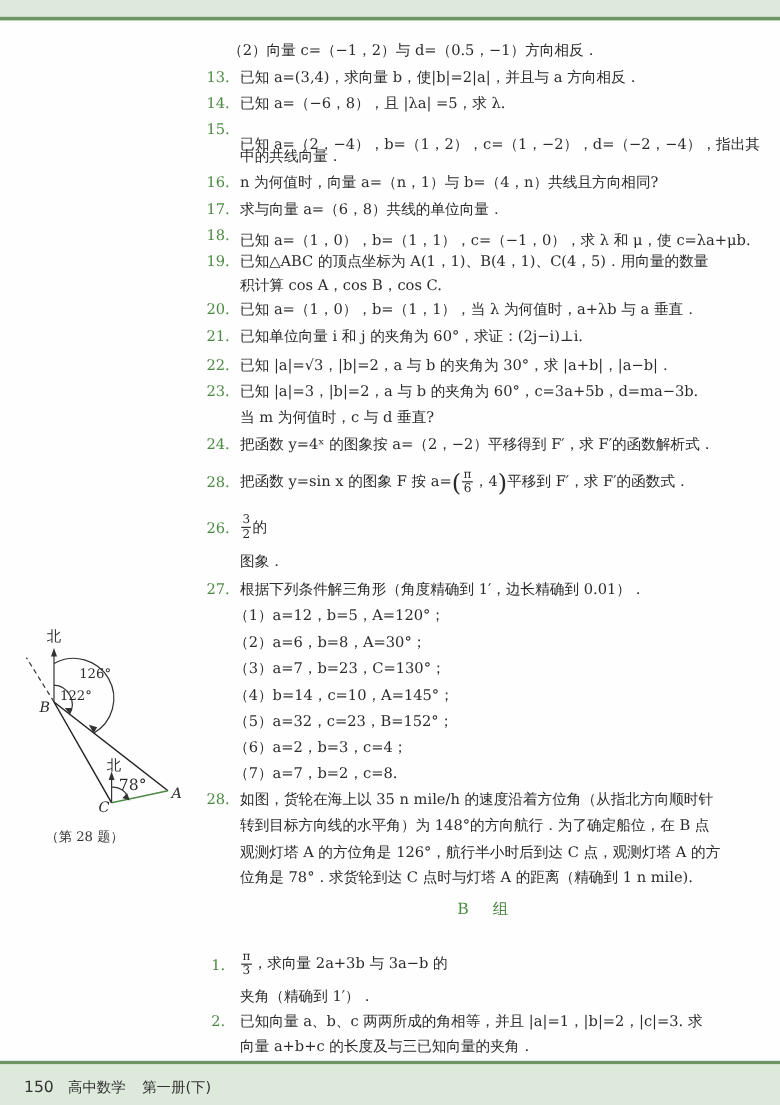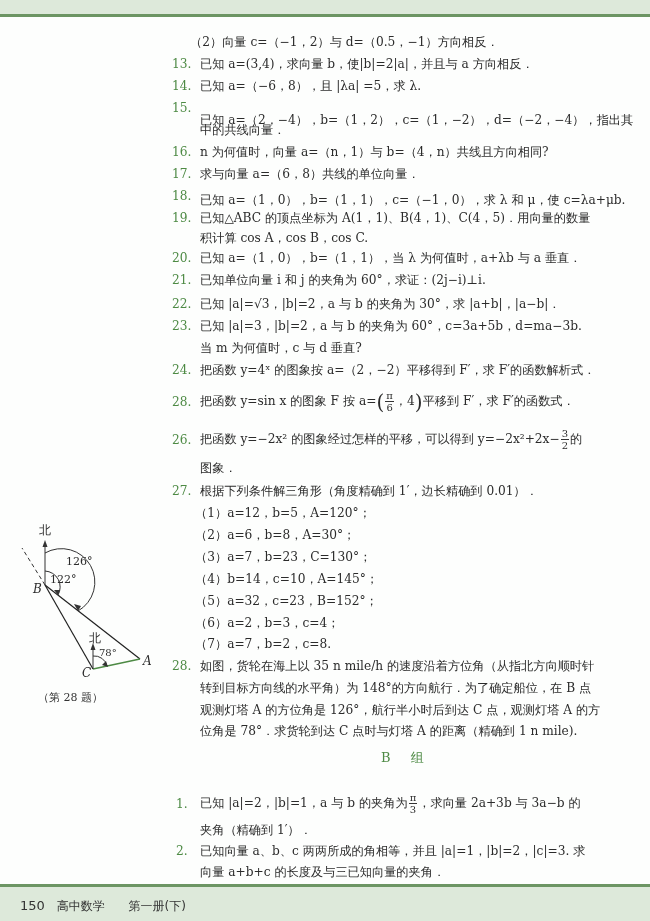--- a/index.html
+++ b/index.html
@@ -4,21 +4,21 @@
 <style>
   html,body{margin:0;padding:0;}
   body{width:650px;height:921px;position:relative;background:#fdfefd;overflow:hidden;
        font-family:"DejaVu Serif","Liberation Serif",serif;color:#2b2b2b;}
   .top-band{position:absolute;left:0;top:0;width:650px;height:14px;background:#dde9da;}
   .top-rule{position:absolute;left:0;top:14px;width:650px;height:3px;background:#6c9563;}
   .bottom-rule{position:absolute;left:0;top:884px;width:650px;height:3px;background:#6c9563;}
   .bottom-band{position:absolute;left:0;top:887px;width:650px;height:34px;background:#dde9da;}
   .footer{position:absolute;left:20px;top:898px;font-family:"DejaVu Sans","Liberation Sans",sans-serif;font-size:12px;color:#333;}
   .footer .pg{font-size:13px;margin-right:8px;}
-  .footer .sp{margin-left:20px;}
+  .footer .sp{margin-left:10px;}
   .content{position:absolute;left:0;top:0;width:650px;}
   .line{position:absolute;left:200px;font-size:12.2px;white-space:nowrap;line-height:16px;}
   .num{position:absolute;left:172px;font-size:12.2px;color:#4d8a44;line-height:16px;}
   .sub{left:195px;}
   .group-title{position:absolute;left:381px;top:749px;font-size:13px;color:#4d8a44;letter-spacing:8px;}
   .frac{display:inline-block;vertical-align:middle;text-align:center;font-size:10px;line-height:11px;margin:0 1px;}
   .frac span{display:block;}
   .frac .n{border-bottom:1px solid #333;padding:0 1px;}
   .big-paren{font-size:20px;vertical-align:middle;}
   .fig{position:absolute;left:0;top:520px;width:170px;height:190px;}
@@ -72,21 +72,21 @@
   <span class="num" style="top:362px">24.</span>
   <div class="line" style="top:362px">把函数 y=4ˣ 的图象按 a=（2，−2）平移得到 F′，求 F′的函数解析式．</div>
 
   <span class="num" style="top:394px">28.</span>
   <div class="line" style="top:390px;line-height:22px">
     <span>把函数 y=sin x 的图象 F 按 a=</span><span class="big-paren">(</span><span class="frac"><span class="n">π</span><span>6</span></span><span>，4</span><span class="big-paren">)</span><span>平移到 F′，求 F′的函数式．</span>
   </div>
 
   <span class="num" style="top:432px">26.</span>
   <div class="line" style="top:428px;line-height:22px">
-    <span>把函数 y=−2x² 的图象经过怎样的平移，可以得到 y=−2x²+2x−</span><span class="frac"><span class="n">3</span><span>2</span></span><span>的</span>
+    <span class="frac"><span class="n">3</span><span>2</span></span><span>的</span>
   </div>
   <div class="line" style="top:460px">图象．</div>
 
   <span class="num" style="top:483px">27.</span>
   <div class="line" style="top:483px">根据下列条件解三角形（角度精确到 1′，边长精确到 0.01）．</div>
   <div class="line sub" style="top:505px">（1）a=12，b=5，A=120°；</div>
   <div class="line sub" style="top:527px">（2）a=6，b=8，A=30°；</div>
   <div class="line sub" style="top:549px">（3）a=7，b=23，C=130°；</div>
   <div class="line sub" style="top:571px">（4）b=14，c=10，A=145°；</div>
   <div class="line sub" style="top:593px">（5）a=32，c=23，B=152°；</div>
@@ -98,21 +98,21 @@
   <div class="line" style="top:680px">转到目标方向线的水平角）为 148°的方向航行．为了确定船位，在 B 点</div>
   <div class="line" style="top:702px">观测灯塔 A 的方位角是 126°，航行半小时后到达 C 点，观测灯塔 A 的方</div>
   <div class="line" style="top:723px">位角是 78°．求货轮到达 C 点时与灯塔 A 的距离（精确到 1 n mile).</div>
 </div>
 
 <div class="group-title">B 组</div>
 
 <div class="content">
   <span class="num" style="top:796px;left:176px">1.</span>
   <div class="line" style="top:791px;line-height:24px">
-    <span>已知 |a|=2，|b|=1，a 与 b 的夹角为</span><span class="frac"><span class="n">π</span><span>3</span></span><span>，求向量 2a+3b 与 3a−b 的</span>
+    <span class="frac"><span class="n">π</span><span>3</span></span><span>，求向量 2a+3b 与 3a−b 的</span>
   </div>
   <div class="line" style="top:822px">夹角（精确到 1′）．</div>
 
   <span class="num" style="top:843px;left:176px">2.</span>
   <div class="line" style="top:843px">已知向量 a、b、c 两两所成的角相等，并且 |a|=1，|b|=2，|c|=3. 求</div>
   <div class="line" style="top:864px">向量 a+b+c 的长度及与三已知向量的夹角．</div>
 </div>
 
 <div class="fig">
   <svg width="170" height="190" viewBox="0 0 170 190">
@@ -138,21 +138,21 @@
     <polygon points="93,123 90.5,130 95.5,130" fill="#333"></polygon>
 
     <path d="M93,136 A13,13 0 0 1 107,146" fill="none" stroke="#333" stroke-width="1"></path>
     <polygon points="108,147 102,145 106,141" fill="#333"></polygon>
   </svg>
   <span style="position:absolute;left:39px;top:2px;font-size:12px">北</span>
   <span style="position:absolute;left:66px;top:35px;font-size:11px">126°</span>
   <span style="position:absolute;left:50px;top:53px;font-size:11px">122°</span>
   <span style="position:absolute;left:33px;top:62px;font-size:12px;font-style:italic">B</span>
   <span style="position:absolute;left:89px;top:110px;font-size:12px">北</span>
-  <span style="position:absolute;left:99px;top:127px;font-size:10px">78°</span>
+  <span style="position:absolute;left:99px;top:127px;font-size:13px">78°</span>
   <span style="position:absolute;left:82px;top:146px;font-size:12px;font-style:italic">C</span>
   <span style="position:absolute;left:143px;top:134px;font-size:12px;font-style:italic">A</span>
 </div>
 <div class="fig-caption">（第 28 题）</div>
 
 <div class="bottom-rule"></div>
 <div class="bottom-band"></div>
 <div class="footer">
   <span class="pg">150</span>
   <span>高中数学</span>

